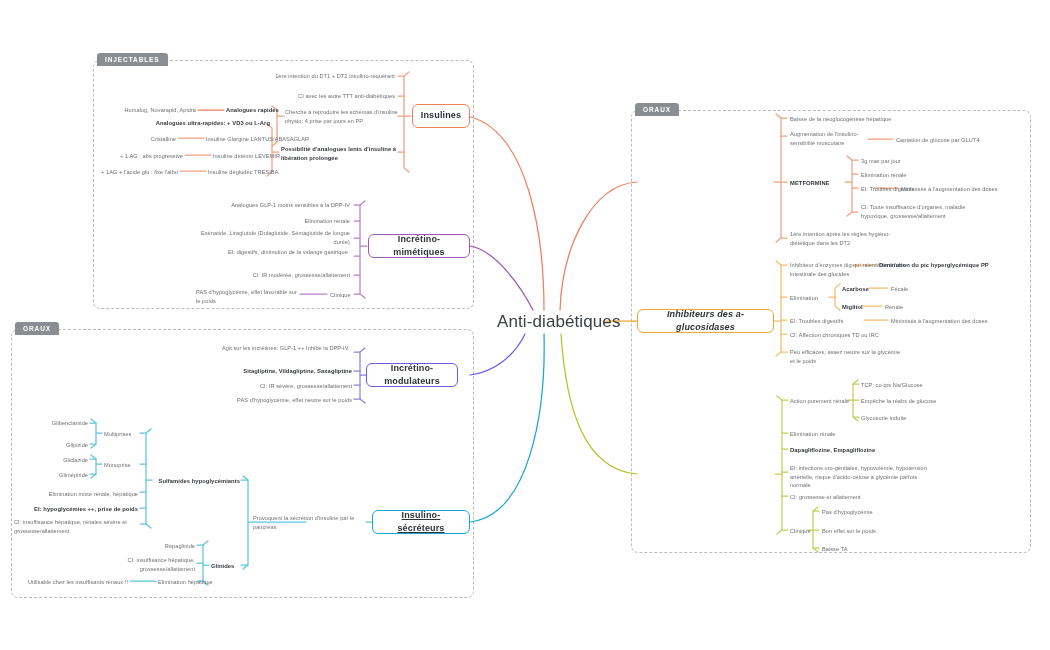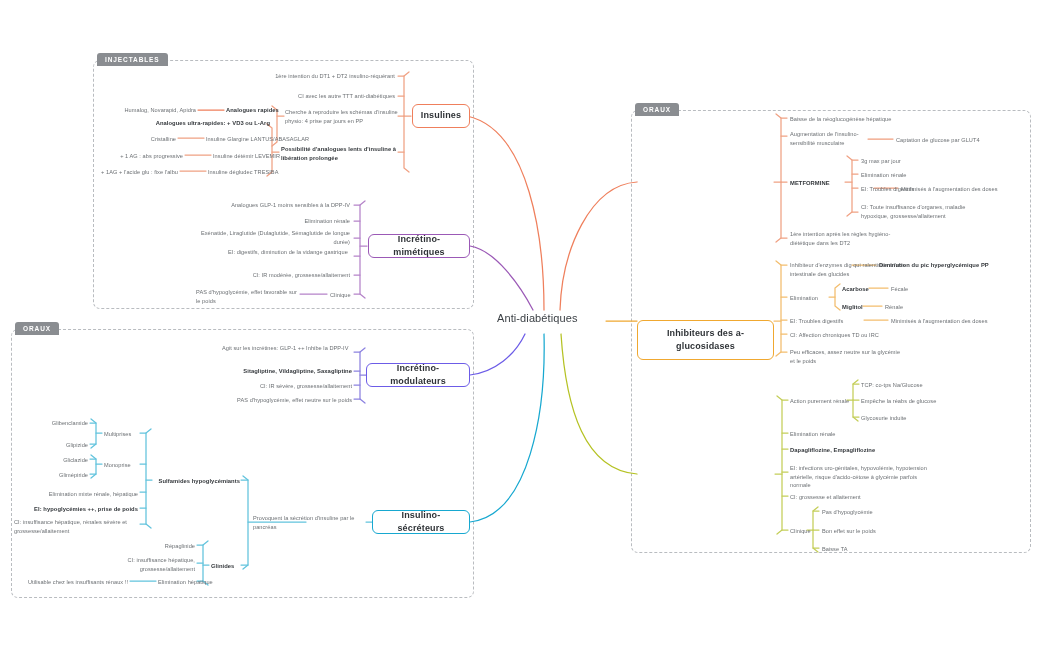--- a/index.html
+++ b/index.html
@@ -33,21 +33,21 @@
     font-size: 6.5px;
     letter-spacing: 0.9px;
     padding: 3px 8px 3px 8px;
     border-radius: 3px 3px 0 0;
     font-weight: 600;
     white-space: nowrap;
   }
   
   .center-node {
     position: absolute;
-    font-size: 11px;
+    font-size: 17px;
     color: #3a3f44;
     white-space: nowrap;
     letter-spacing: 0.1px;
   }
   
   .main-node {
     position: absolute;
     border: 1.6px solid;
     border-radius: 6px;
     background: #ffffff;
@@ -217,26 +217,26 @@
       <path stroke="#c4ce58" d="M 813 548 L 819 548"></path>
     </g>
   </svg>
 
   <div class="center-node" style="left:497px; top:312px;">Anti-diabétiques</div>
 
   <div class="main-node" style="left:412px; top:104px; width:58px; height:24px; border-color:#ef7f5c;">Insulines</div>
 
   <div class="main-node" style="left:368px; top:234px; width:102px; height:24px; border-color:#9b59b6;">Incrétino-mimétiques</div>
 
-  <div class="main-node" style="left:366px; top:363px; width:104px; height:24px; border-color:#6c5ce7;">Incrétino-modulateurs</div>
-
-  <div class="main-node" style="left:372px; top:510px; width:98px; height:24px; border-color:#17a8d0;">Insulino-sécréteurs</div>
-
-
-  <div class="main-node" style="left:637px; top:320px; width:137px; height:40px; border-color:#f0a830;">Inhibiteurs des a-glucosidases</div>
+  <div class="main-node" style="left:366px; top:363px; width:92px; height:24px; border-color:#6c5ce7;">Incrétino-modulateurs</div>
+
+  <div class="main-node" style="left:372px; top:510px; width:98px; height:24px; border-color:#17a8d0;text-decoration:underline;">Insulino-sécréteurs</div>
+
+
+  <div class="main-node" style="left:637px; top:309px; width:137px; height:24px; border-color:#f0a830;font-style:italic;">Inhibiteurs des a-glucosidases</div>
 
 
   <div class="leaf r" style="left:168px; top:72px; width:227px;">1ère intention du DT1 + DT2 insulino-réquérant</div>
   <div class="leaf r" style="left:168px; top:92px; width:227px;">CI avec les autre TTT anti-diabétiques</div>
   <div class="leaf l" style="left:285px; top:108px; width:115px;">Cherche à reproduire les schémas d'insuline physio: 4 prise par jours en PP</div>
   <div class="leaf r" style="left:96px; top:106px; width:100px;">Humalog, Novarapid, Apidra</div>
   <div class="leaf b l" style="left:226px; top:106px; width:90px;">Analogues rapides</div>
   <div class="leaf b r" style="left:96px; top:119px; width:174px;">Analogues ultra-rapides: + VD3 ou L-Arg</div>
   <div class="leaf b l" style="left:281px; top:145px; width:118px;">Possibilité d'analogues lents d'insuline à libération prolongée</div>
   <div class="leaf r" style="left:96px; top:135px; width:80px;">Cristalline</div>

